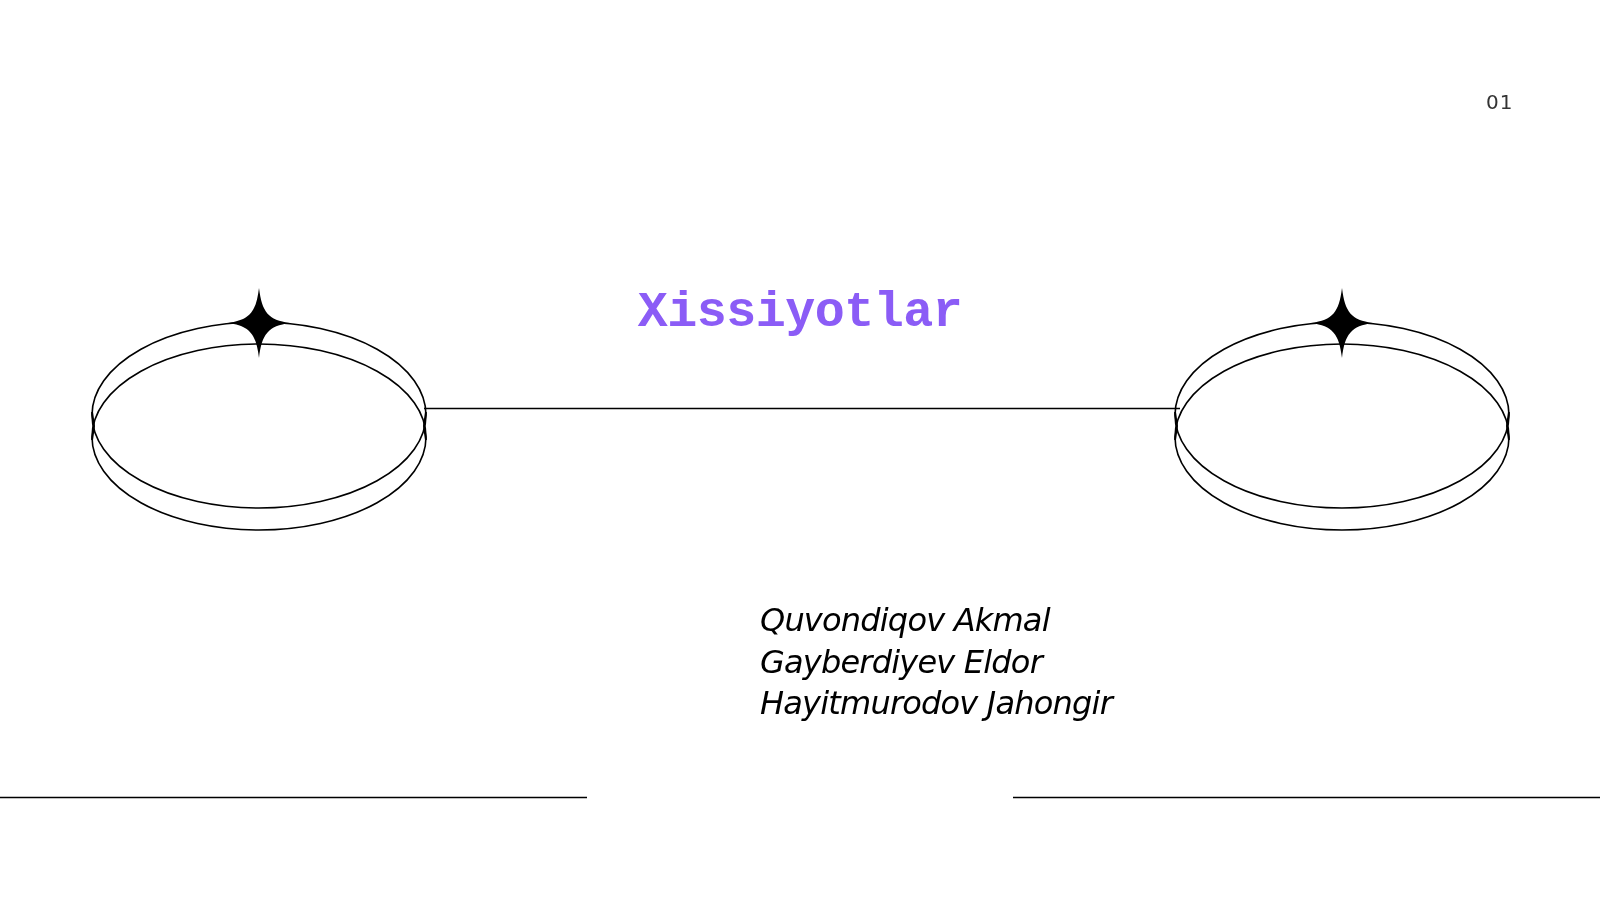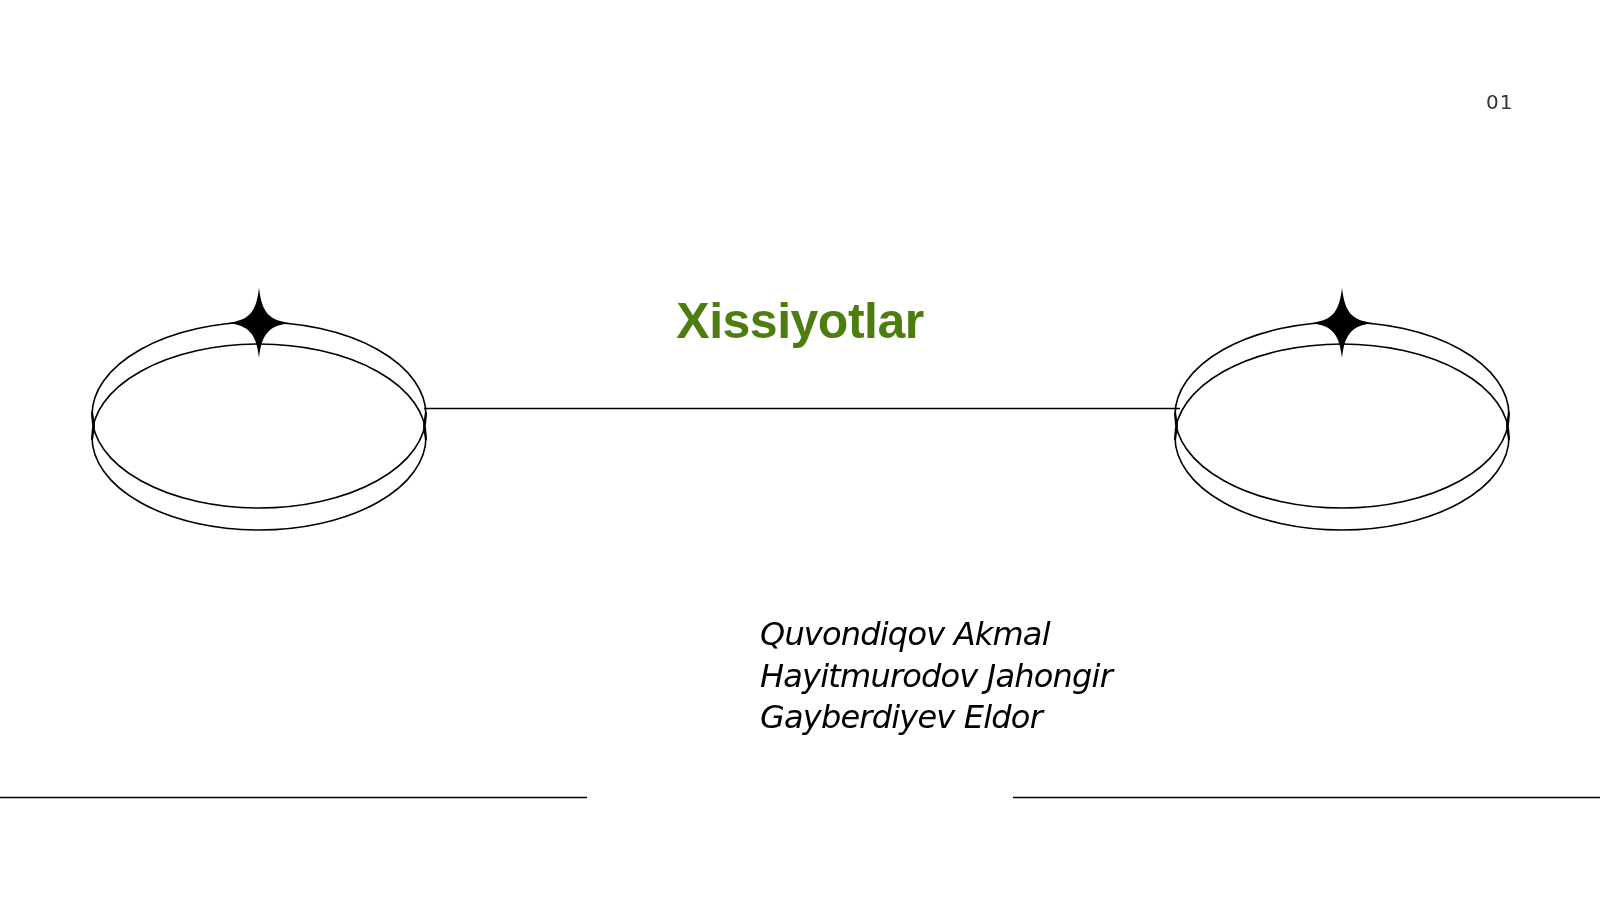--- a/index.html
+++ b/index.html
@@ -34,33 +34,33 @@
     .decor {
       position: absolute;
       left: 0; top: 0;
       width: 1600px;
       height: 900px;
     }
     .title {
       position: absolute;
       left: 600px;
       width: 400px;
-      top: 288px;
+      top: 280px;
       text-align: center;
-      font-family: Liberation Sans, sans-serif;
+      font-family: Liberation Mono, monospace;
       font-weight: bold;
       font-size: 50px;
       line-height: 66px;
-      color: #4d7c0f;
+      color: #8b5cf6;
       letter-spacing: -0.5px;
     }
     .names {
       position: absolute;
       left: 760px;
-      top: 614px;
+      top: 600px;
       list-style: none;
       margin: 0;
       padding: 0;
     }
     .names li {
       font-family: "DejaVu Sans", sans-serif;
       font-style: italic;
       font-size: 32px;
       line-height: 41.5px;
       color: #000000;
@@ -97,17 +97,17 @@
       <path d="M1509 412 L1507 426 L1509 440" fill="none" stroke="#000" stroke-width="2"></path>
     </g>
   </svg>
 
   <div class="page-number">01</div>
 
   <h1 class="title" style="margin:0;">Xissiyotlar</h1>
 
   <ul class="names">
     <li>Quvondiqov Akmal</li>
+    <li>Gayberdiyev Eldor</li>
     <li>Hayitmurodov Jahongir</li>
-    <li>Gayberdiyev Eldor</li>
   </ul>
 
 </div>
 
 </body></html>

